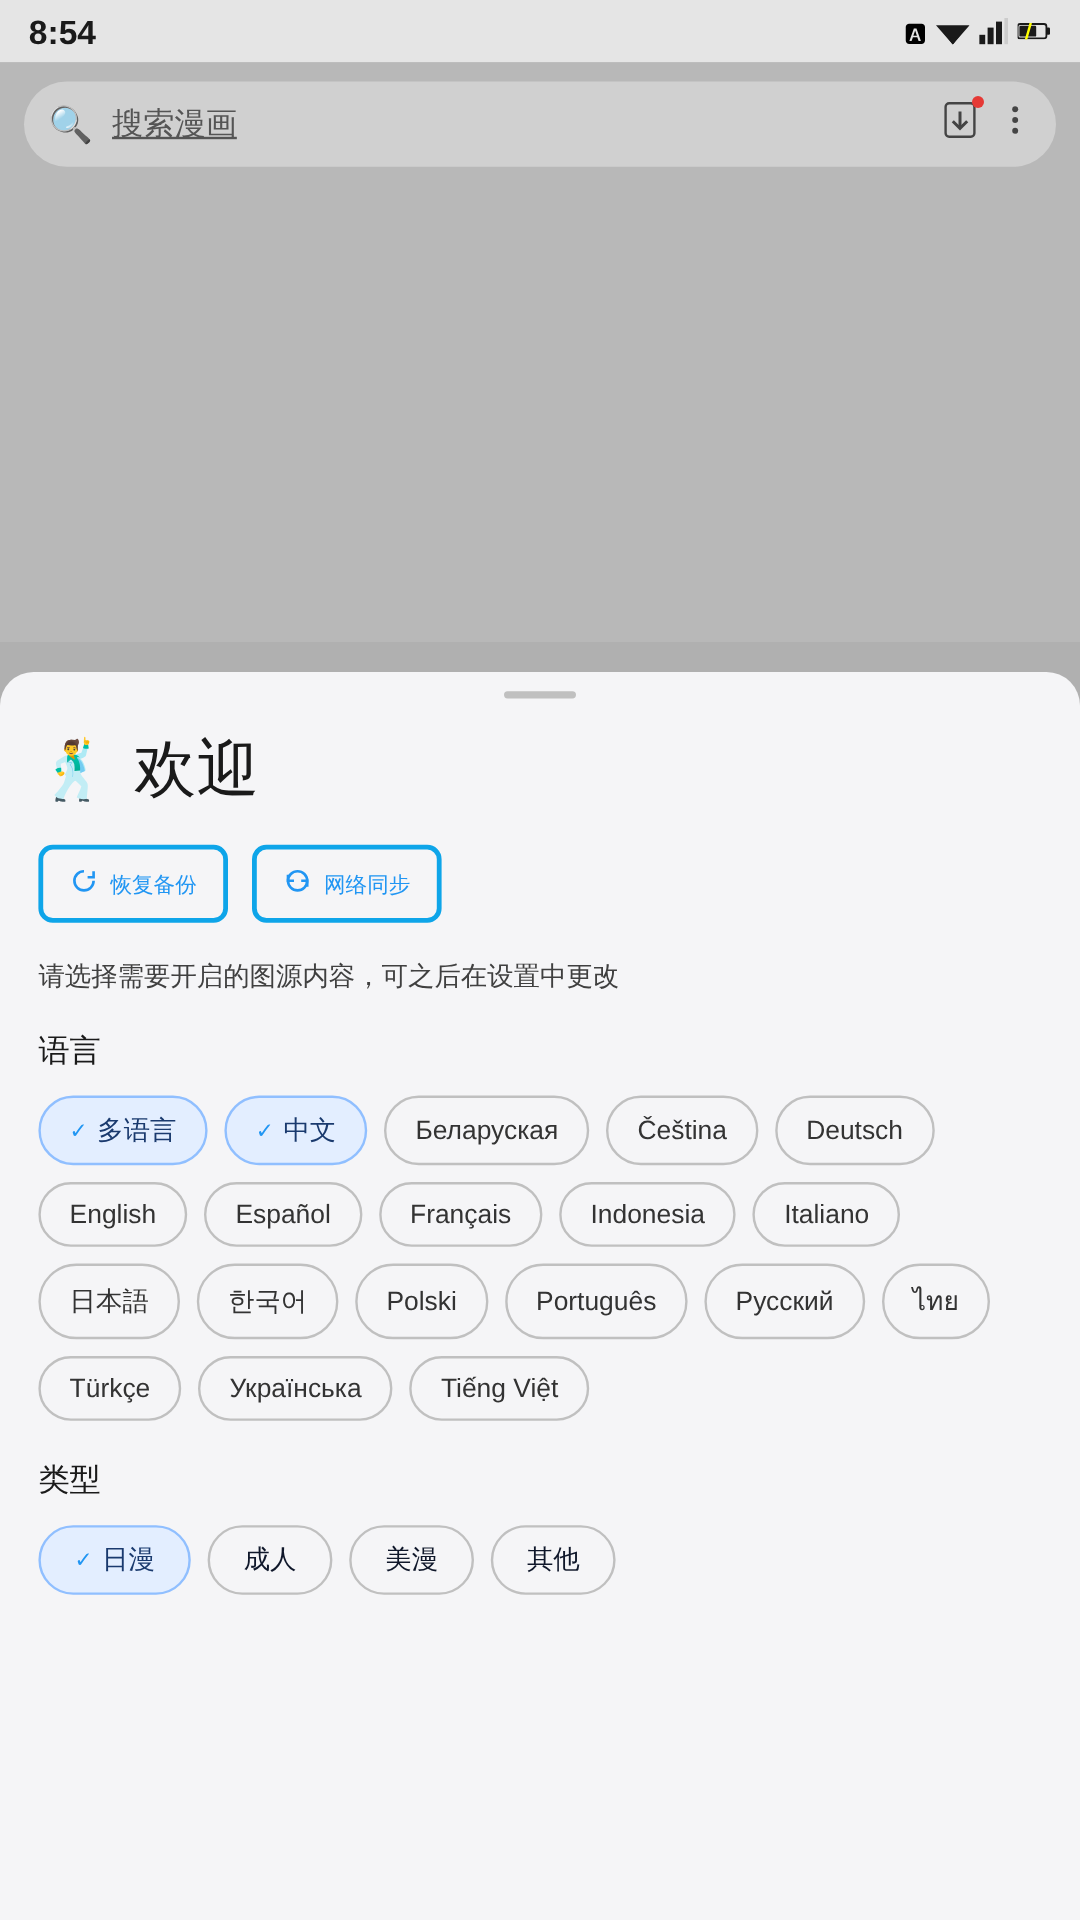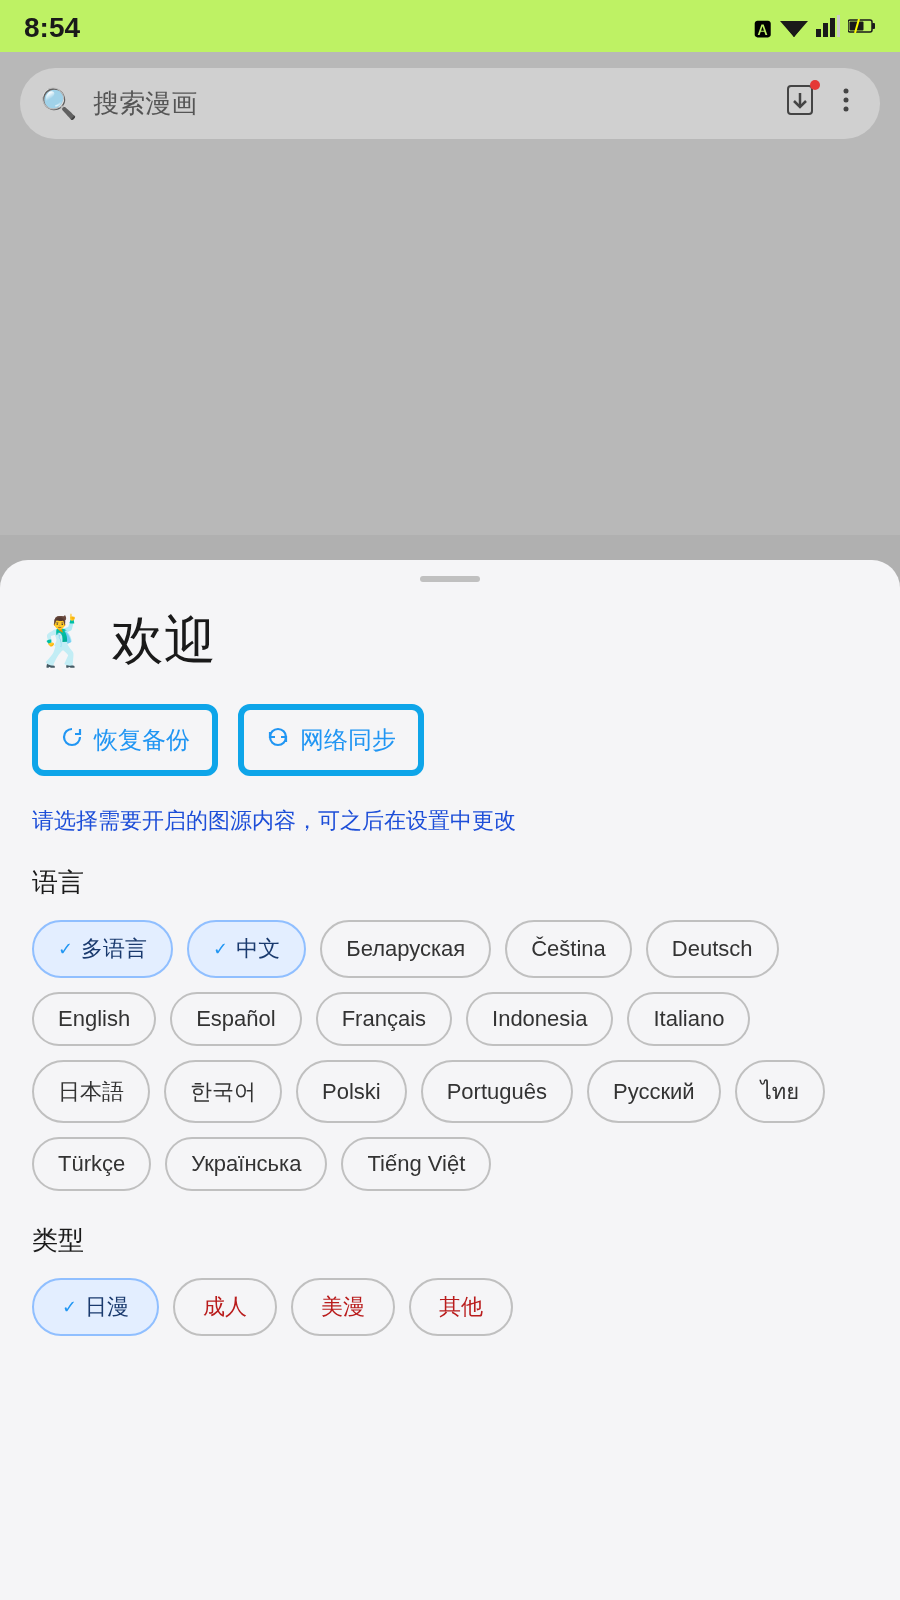--- a/index.html
+++ b/index.html
@@ -16,21 +16,21 @@
       background: #b0b0b0;
       position: relative;
     }
 
     
     .status-bar {
       display: flex;
       justify-content: space-between;
       align-items: center;
       padding: 12px 24px 8px 24px;
-      background: #bef264;
+      background: #e5e5e5;
     }
 
     .status-time {
       font-size: 28px;
       font-weight: 600;
       color: #1a1a1a;
     }
 
     .status-icons {
       display: flex;
@@ -55,20 +55,21 @@
 
     .search-icon {
       font-size: 30px;
       color: #444;
     }
 
     .search-placeholder {
       flex: 1;
       font-size: 26px;
       color: #555;
+      text-decoration: underline;
     }
 
     .search-actions {
       display: flex;
       align-items: center;
       gap: 16px;
     }
 
     .download-btn {
       position: relative;
@@ -144,33 +145,33 @@
     .action-buttons {
       display: flex;
       gap: 20px;
       margin-bottom: 28px;
     }
 
     .action-btn {
       display: flex;
       align-items: center;
       gap: 10px;
-      border: 6px solid #0ea5e9;
+      border: 4px solid #0ea5e9;
       border-radius: 12px;
       padding: 14px 22px;
       background: transparent;
       color: #2196F3;
-      font-size: 24px;
+      font-size: 18px;
       cursor: pointer;
     }
 
     
     .description {
       font-size: 22px;
-      color: #1d4ed8;
+      color: #404040;
       margin-bottom: 28px;
       line-height: 1.5;
     }
 
     
     .section-label {
       font-size: 26px;
       font-weight: 400;
       color: #1a1a1a;
       margin-bottom: 20px;
@@ -217,21 +218,21 @@
     }
 
     .type-chip {
       display: flex;
       align-items: center;
       gap: 8px;
       border: 2px solid #c0c0c0;
       border-radius: 50px;
       padding: 12px 28px;
       font-size: 22px;
-      color: #b91c1c;
+      color: #0f172a;
       background: transparent;
       cursor: pointer;
     }
 
     .type-chip.selected {
       background: #e3eeff;
       border-color: #90bfff;
       color: #1a3a6e;
     }
   </style>

